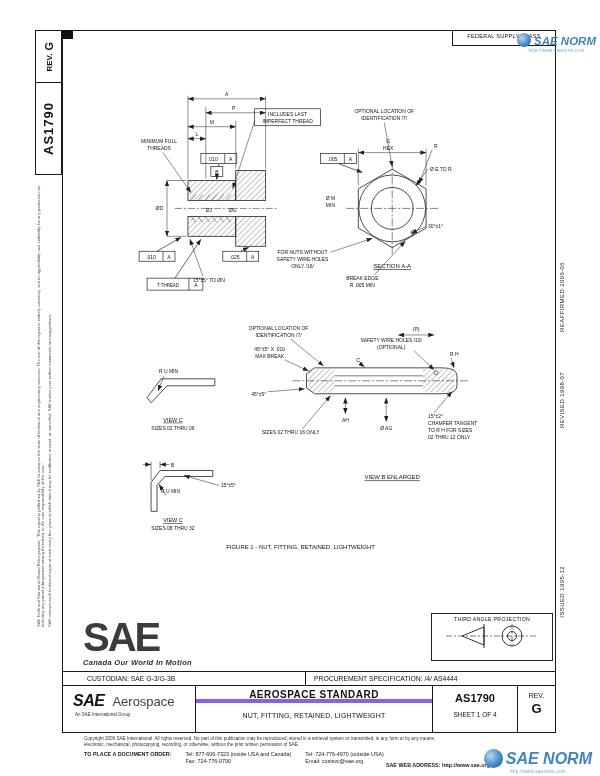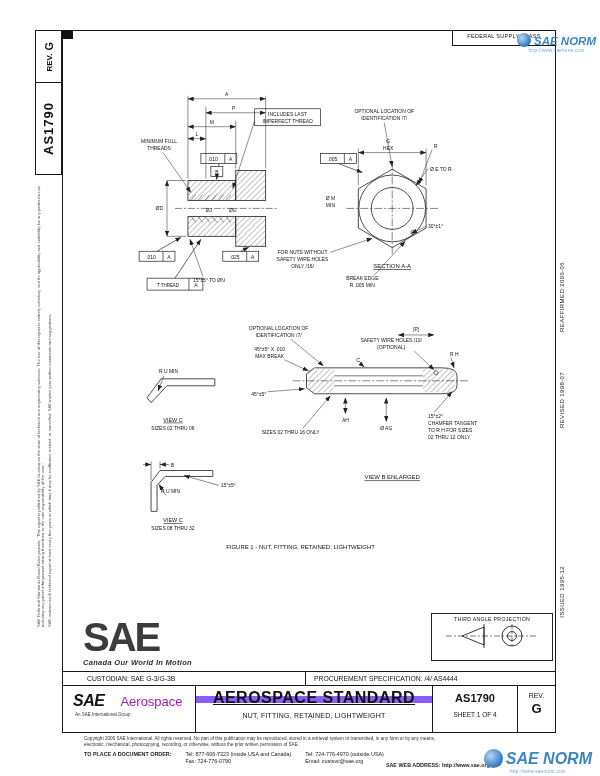--- a/index.html
+++ b/index.html
@@ -53,24 +53,24 @@
 
   
   .ft { position:absolute; left:62px; top:672px; width:494px; border:1.5px solid #1a1a1a; border-top:none; background:#fff; }
   .ft-row1 { display:flex; height:14px; border-bottom:1.5px solid #1a1a1a; font-size:6.8px; }
   .ft-cust { width:243px; border-right:1.5px solid #1a1a1a; padding:3px 0 0 24px; }
   .ft-proc { flex:1; padding:3px 0 0 8px; }
   .ft-row2 { display:flex; height:46px; }
   .ft-logo { width:133px; border-right:1.5px solid #1a1a1a; padding:6px 0 0 10px; }
   .ft-logo-row { display:flex; align-items:baseline; }
   .ft-logo-sae { font-size:16px; font-weight:bold; font-style:italic; letter-spacing:-.5px; color:#101018; }
-  .ft-logo-aero { font-size:13px; margin-left:16px; color:#a21caf; }
+  .ft-logo-aero { font-size:13px; margin-left:8px; color:#404040; }
   .ft-logo-sub { font-size:4.5px; color:#333; margin-top:2px; margin-left:2px; }
   .ft-mid { width:237px; border-right:1.5px solid #1a1a1a; display:flex; flex-direction:column; }
-  .ft-std { height:17px; border-bottom:7px solid #8b5cf6; font-size:16px; font-weight:bold; text-align:center; padding-top:3px; letter-spacing:.5px;text-decoration:underline; }
+  .ft-std { height:17px; border-bottom:4px solid #8b5cf6; font-size:10px; font-weight:bold; text-align:center; padding-top:3px; letter-spacing:.5px; }
   .ft-title { flex:1; font-size:7px; text-align:center; padding-top:9px; letter-spacing:.2px; }
   .ft-num { width:85px; border-right:1.5px solid #1a1a1a; text-align:center; }
   .ft-num-doc { font-size:11px; font-weight:bold; margin-top:6px; }
   .ft-num-sheet { font-size:6.5px; margin-top:7px; }
   .ft-rev { flex:1; text-align:center; }
   .ft-rev-label { font-size:7px; margin-top:6px; }
   .ft-rev-val { font-size:13px; font-weight:bold; margin-top:2px; }
 
   
   .fineprint { position:absolute; left:62px; top:736px; width:494px; }

